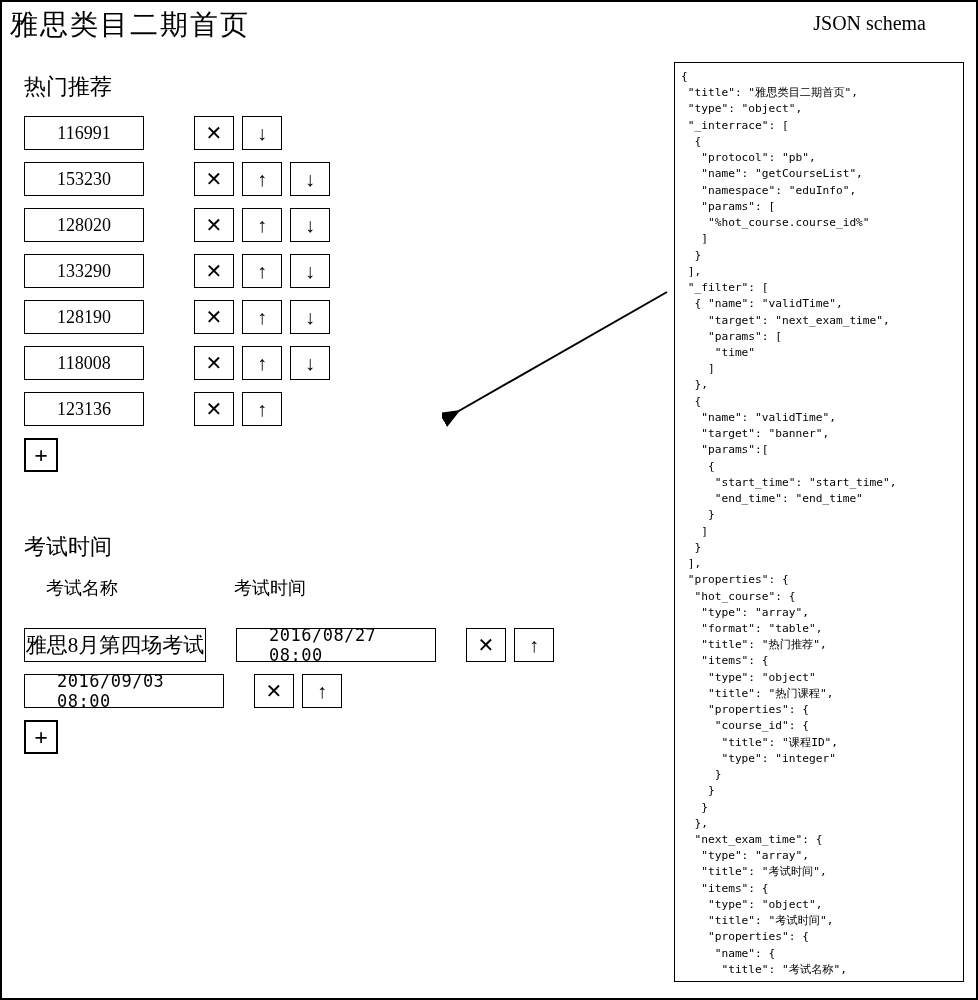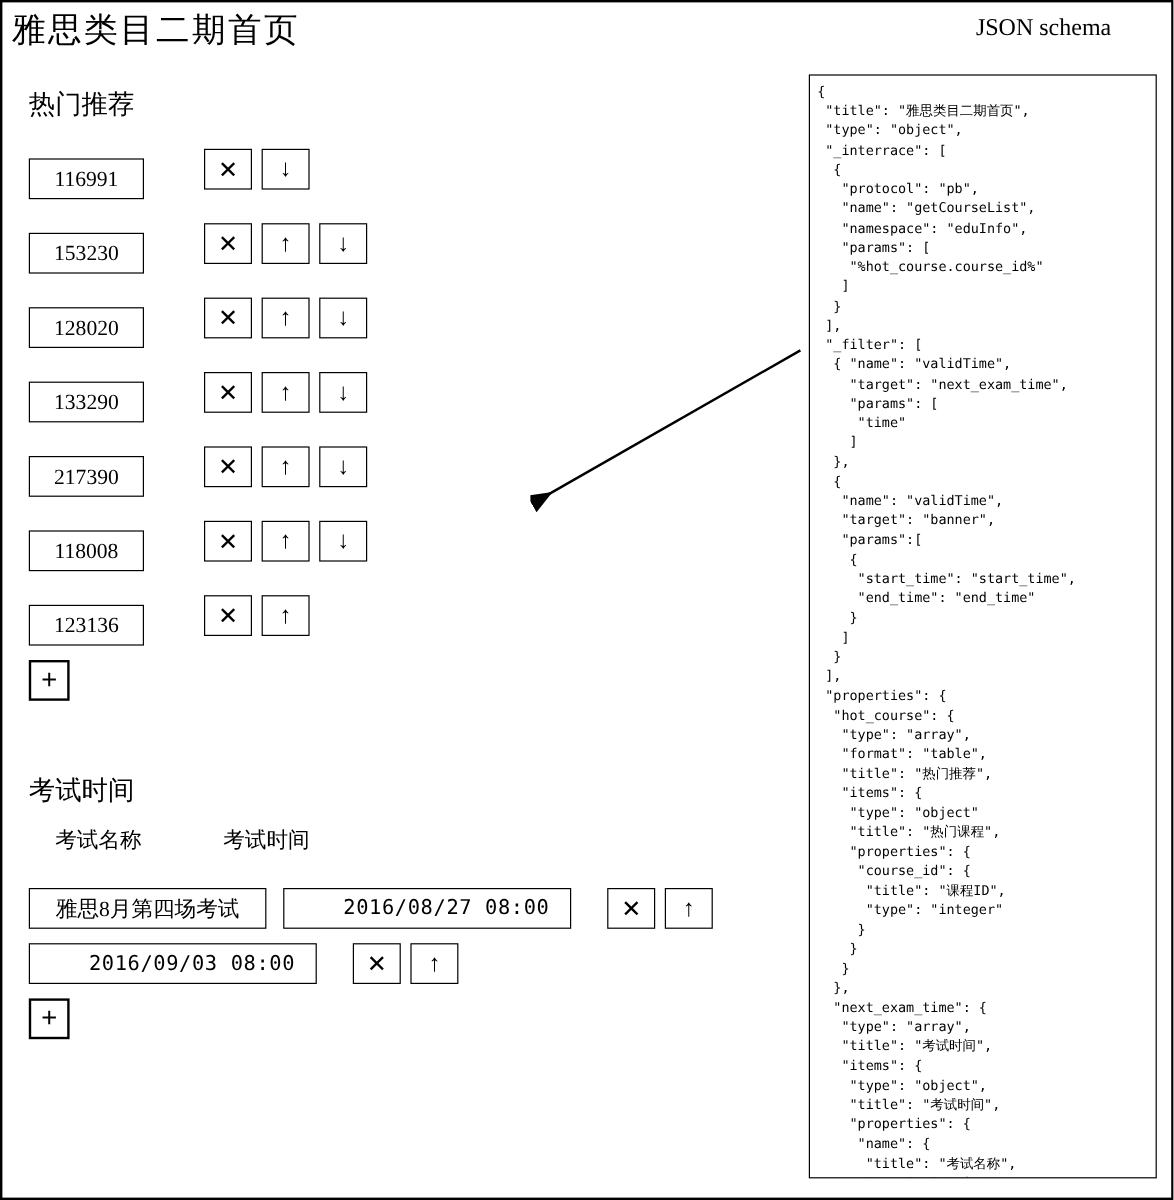--- a/index.html
+++ b/index.html
@@ -36,42 +36,42 @@
     font-size: 22px;
     margin: 10px 0 14px 0;
   }
   .sub-header {
     font-size: 18px;
     margin-left: 12px;
     margin-bottom: 20px;
   }
   .sub-header-row {
     display: flex;
-    gap: 68px;
+    gap: 116px;
     margin-left: 22px;
     font-size: 18px;
     margin-bottom: 28px;
   }
   .row {
     display: flex;
     align-items: center;
     margin-bottom: 12px;
   }
   .cell {
     border: 1.5px solid #000;
     height: 34px;
     display: flex;
     align-items: center;
     justify-content: center;
     font-size: 18px;
     background: #fff;
   }
-  .id-cell { width: 96px; margin-right: 50px; margin-top: 16px; }
-  .name-cell { width: 198px; margin-right: 14px; font-size: 18px; }
-  .time-cell { width: 240px; margin-right: 30px; font-size: 17px; font-family: monospace; letter-spacing: 0.5px; padding-left: 32px;}
+  .id-cell { width: 120px; margin-right: 50px; }
+  .name-cell { width: 182px; margin-right: 30px; font-size: 21px; }
+  .time-cell { width: 200px; margin-right: 30px; font-size: 17px; font-family: monospace; letter-spacing: 0.5px; padding-left: 32px;}
   .icon-btn {
     width: 40px; height: 34px;
     border: 1.5px solid #000;
     background: #fff;
     display: flex; align-items: center; justify-content: center;
     font-size: 20px;
     margin-right: 8px;
     cursor: pointer;
   }
   .add-btn {
@@ -134,21 +134,21 @@
           <div class="icon-btn">↑</div>
           <div class="icon-btn">↓</div>
         </div>
         <div class="row">
           <div class="cell id-cell">133290</div>
           <div class="icon-btn">✕</div>
           <div class="icon-btn">↑</div>
           <div class="icon-btn">↓</div>
         </div>
         <div class="row">
-          <div class="cell id-cell">217390</div>
+          <div class="cell id-cell">128190</div>
           <div class="icon-btn">✕</div>
           <div class="icon-btn">↑</div>
           <div class="icon-btn">↓</div>
         </div>
         <div class="row">
           <div class="cell id-cell">118008</div>
           <div class="icon-btn">✕</div>
           <div class="icon-btn">↑</div>
           <div class="icon-btn">↓</div>
         </div>

